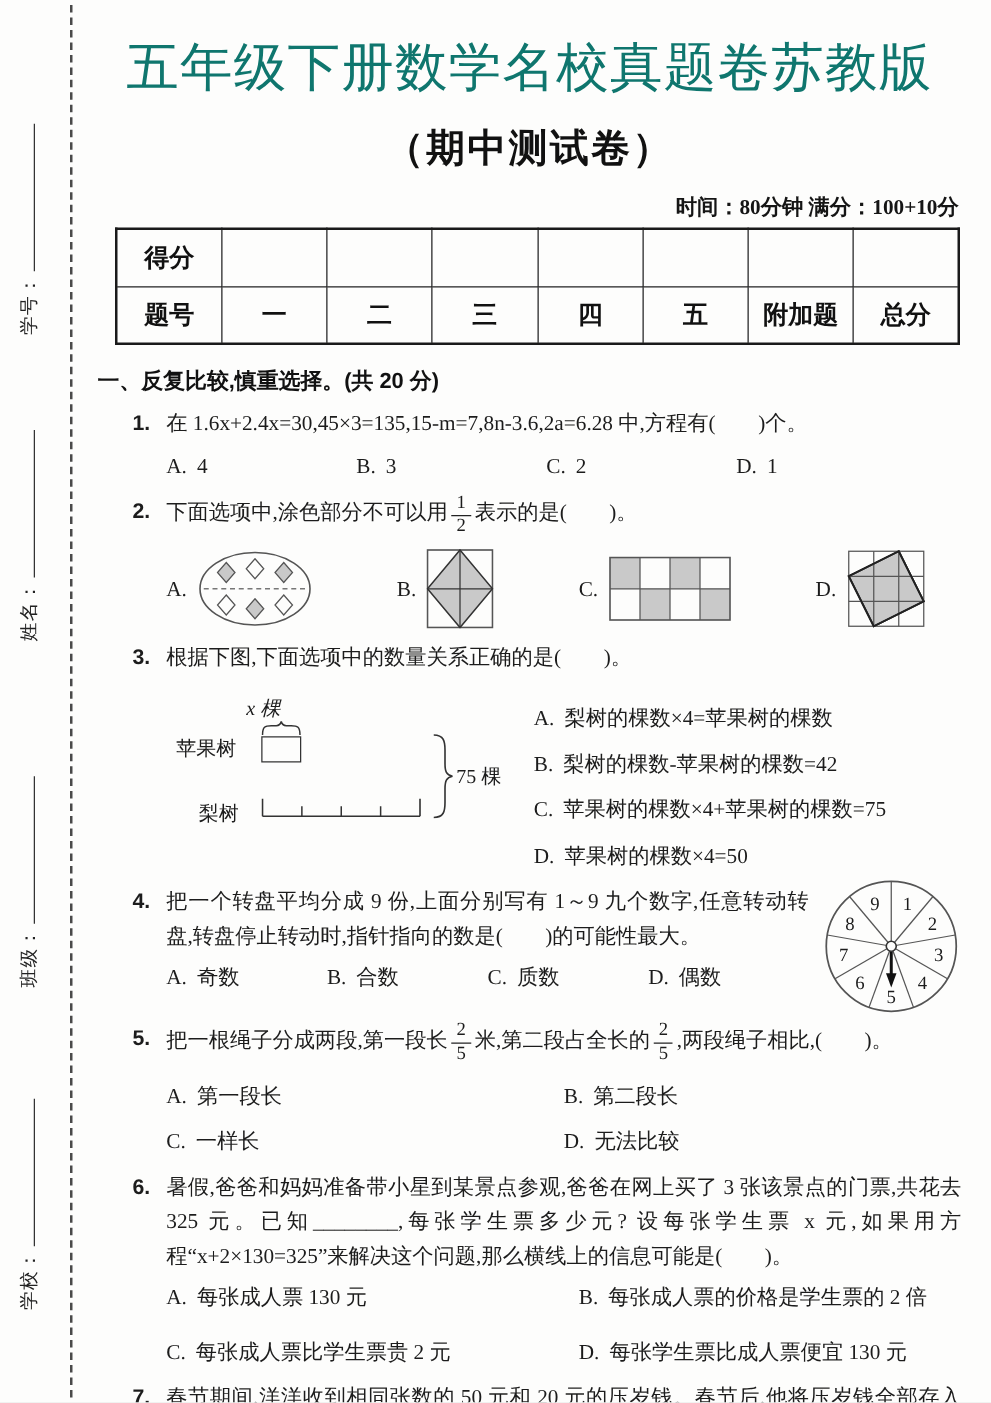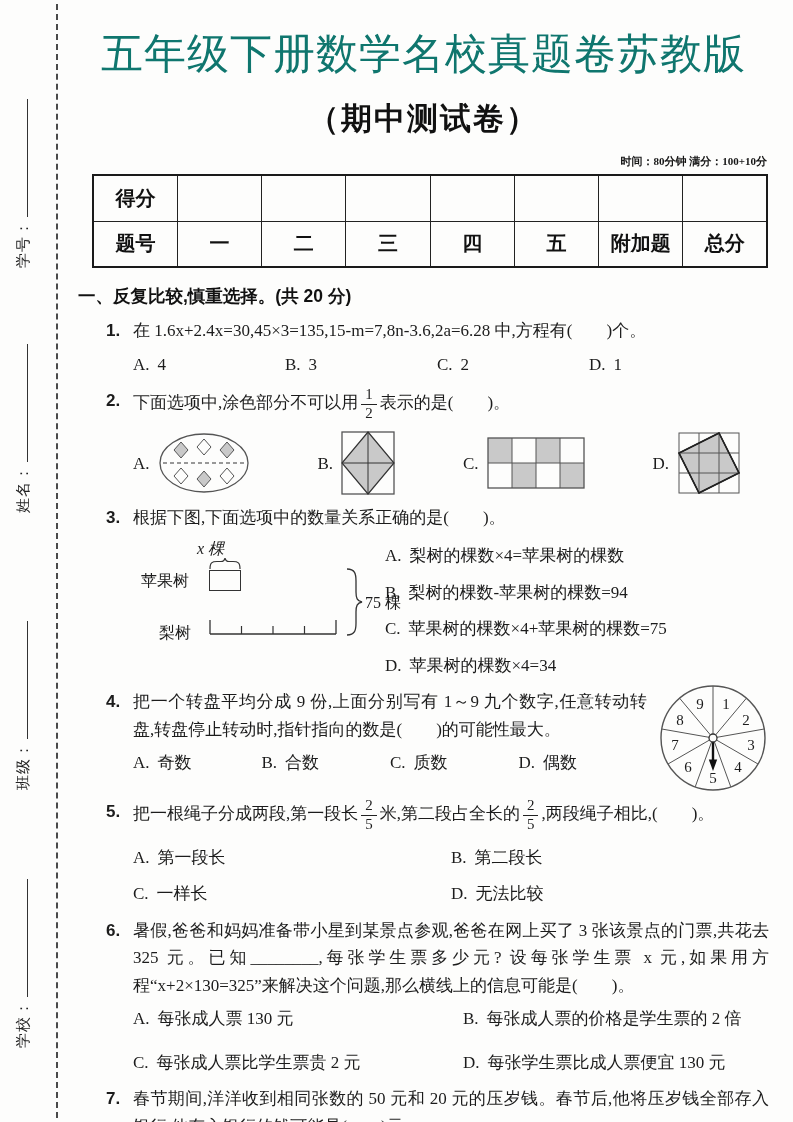--- a/index.html
+++ b/index.html
@@ -18,21 +18,21 @@
     font-family:"Liberation Sans","DejaVu Sans",sans-serif;
     font-size:15px; color:#222; letter-spacing:1px; }
   .blankline { display:inline-block; width:118px; height:3px;
     border-bottom:1.6px solid #333; margin-left:3px; }
   
   .content { position:absolute; left:78px; right:24px; top:0; }
   .title { margin-top:26px; text-align:center; font-size:42px; font-weight:normal;
     letter-spacing:1px; color:#0f766e; }
   .subtitle { margin-top:16px; text-align:center; font-size:31px; font-weight:bold;
     letter-spacing:2px; color:#111; }
-  .exam-info { margin-top:14px; text-align:right; font-size:11px; font-weight:bold;
+  .exam-info { margin-top:14px; text-align:right; font-size:17px; font-weight:bold;
     padding-right:2px; color:#151515; }
   
   table.score { border-collapse:collapse; table-layout:fixed; width:676px;
     margin:5px 0 0 14px; }
   table.score td { border:1.6px solid #222; height:46px; text-align:center;
     vertical-align:middle; font-size:20px; font-weight:bold;
     font-family:"Liberation Sans","DejaVu Sans",sans-serif; color:#111; }
   table.score { border:2.5px solid #1a1a1a; }
   
   .section-heading { margin:16px 0 4px 0; font-size:17.5px; font-weight:bold;
@@ -52,21 +52,21 @@
   .frac { display:inline-block; vertical-align:-0.62em; text-align:center;
     line-height:1.05; font-size:0.88em; margin:0 3px; }
   .frac .fn { display:block; border-bottom:1.3px solid #222; padding:0 4px 1px; }
   .frac .fd { display:block; padding-top:1px; }
   
   .figs { display:flex; align-items:center; justify-content:space-between;
     width:608px; margin-top:10px; }
   .figgroup { display:flex; align-items:center; gap:8px; }
   .shade { fill:#c9c9c9; }
   
-  .q3row { display:flex; margin-top:6px; }
+  .q3row { display:flex; margin-top:17px;gap:42px; }
   .q3diagram { position:relative; width:252px; height:122px; flex:none;
     font-size:16px; }
   .dlabel { position:absolute; white-space:nowrap; }
   .applebox { position:absolute; left:76px; top:32px; width:32px; height:21px;
     border:1.5px solid #333; }
   
   .spinner { float:right; width:112px; margin:-6px 0 4px 10px; }
   .q4opts { max-width:560px; }
   
   .footer { position:absolute; left:0; right:0; bottom:16px; text-align:center;
@@ -213,23 +213,23 @@
             <line x1="95.5" y1="8" x2="95.5" y2="16" stroke="#333" stroke-width="1.2"></line>
             <line x1="127" y1="2" x2="127" y2="16" stroke="#333" stroke-width="1.3"></line>
           </svg>
           <svg width="18" height="68" viewBox="0 0 18 68" style="position:absolute; left:212px; top:30px;">
             <path d="M2,1 C10,1 11,6 11,13 L11,24 C11,30 12,33 17,34 C12,35 11,38 11,44 L11,55 C11,62 10,67 2,67" fill="none" stroke="#333" stroke-width="1.3"></path>
           </svg>
           <span class="dlabel" style="left:232px; top:52px">75 棵</span>
         </div>
         <div class="opts-col">
           <span class="opt"><span class="optlabel">A.</span><span>梨树的棵数×4=苹果树的棵数</span></span>
-          <span class="opt"><span class="optlabel">B.</span><span>梨树的棵数-苹果树的棵数=94</span></span>
+          <span class="opt"><span class="optlabel">B.</span><span>梨树的棵数-苹果树的棵数=42</span></span>
           <span class="opt"><span class="optlabel">C.</span><span>苹果树的棵数×4+苹果树的棵数=75</span></span>
-          <span class="opt"><span class="optlabel">D.</span><span>苹果树的棵数×4=34</span></span>
+          <span class="opt"><span class="optlabel">D.</span><span>苹果树的棵数×4=50</span></span>
         </div>
       </div>
     </div>
 
     <div class="question">
       <span class="qnum">4.</span>
       <svg class="spinner" width="112" height="112" viewBox="-56 -56 112 112">
         <circle cx="0" cy="0" r="52" fill="none" stroke="#555" stroke-width="1.4"></circle>
         <line x1="0" y1="0" x2="0" y2="-52" stroke="#555" stroke-width="1"></line>
         <line x1="0" y1="0" x2="33.4" y2="-39.8" stroke="#555" stroke-width="1"></line>

